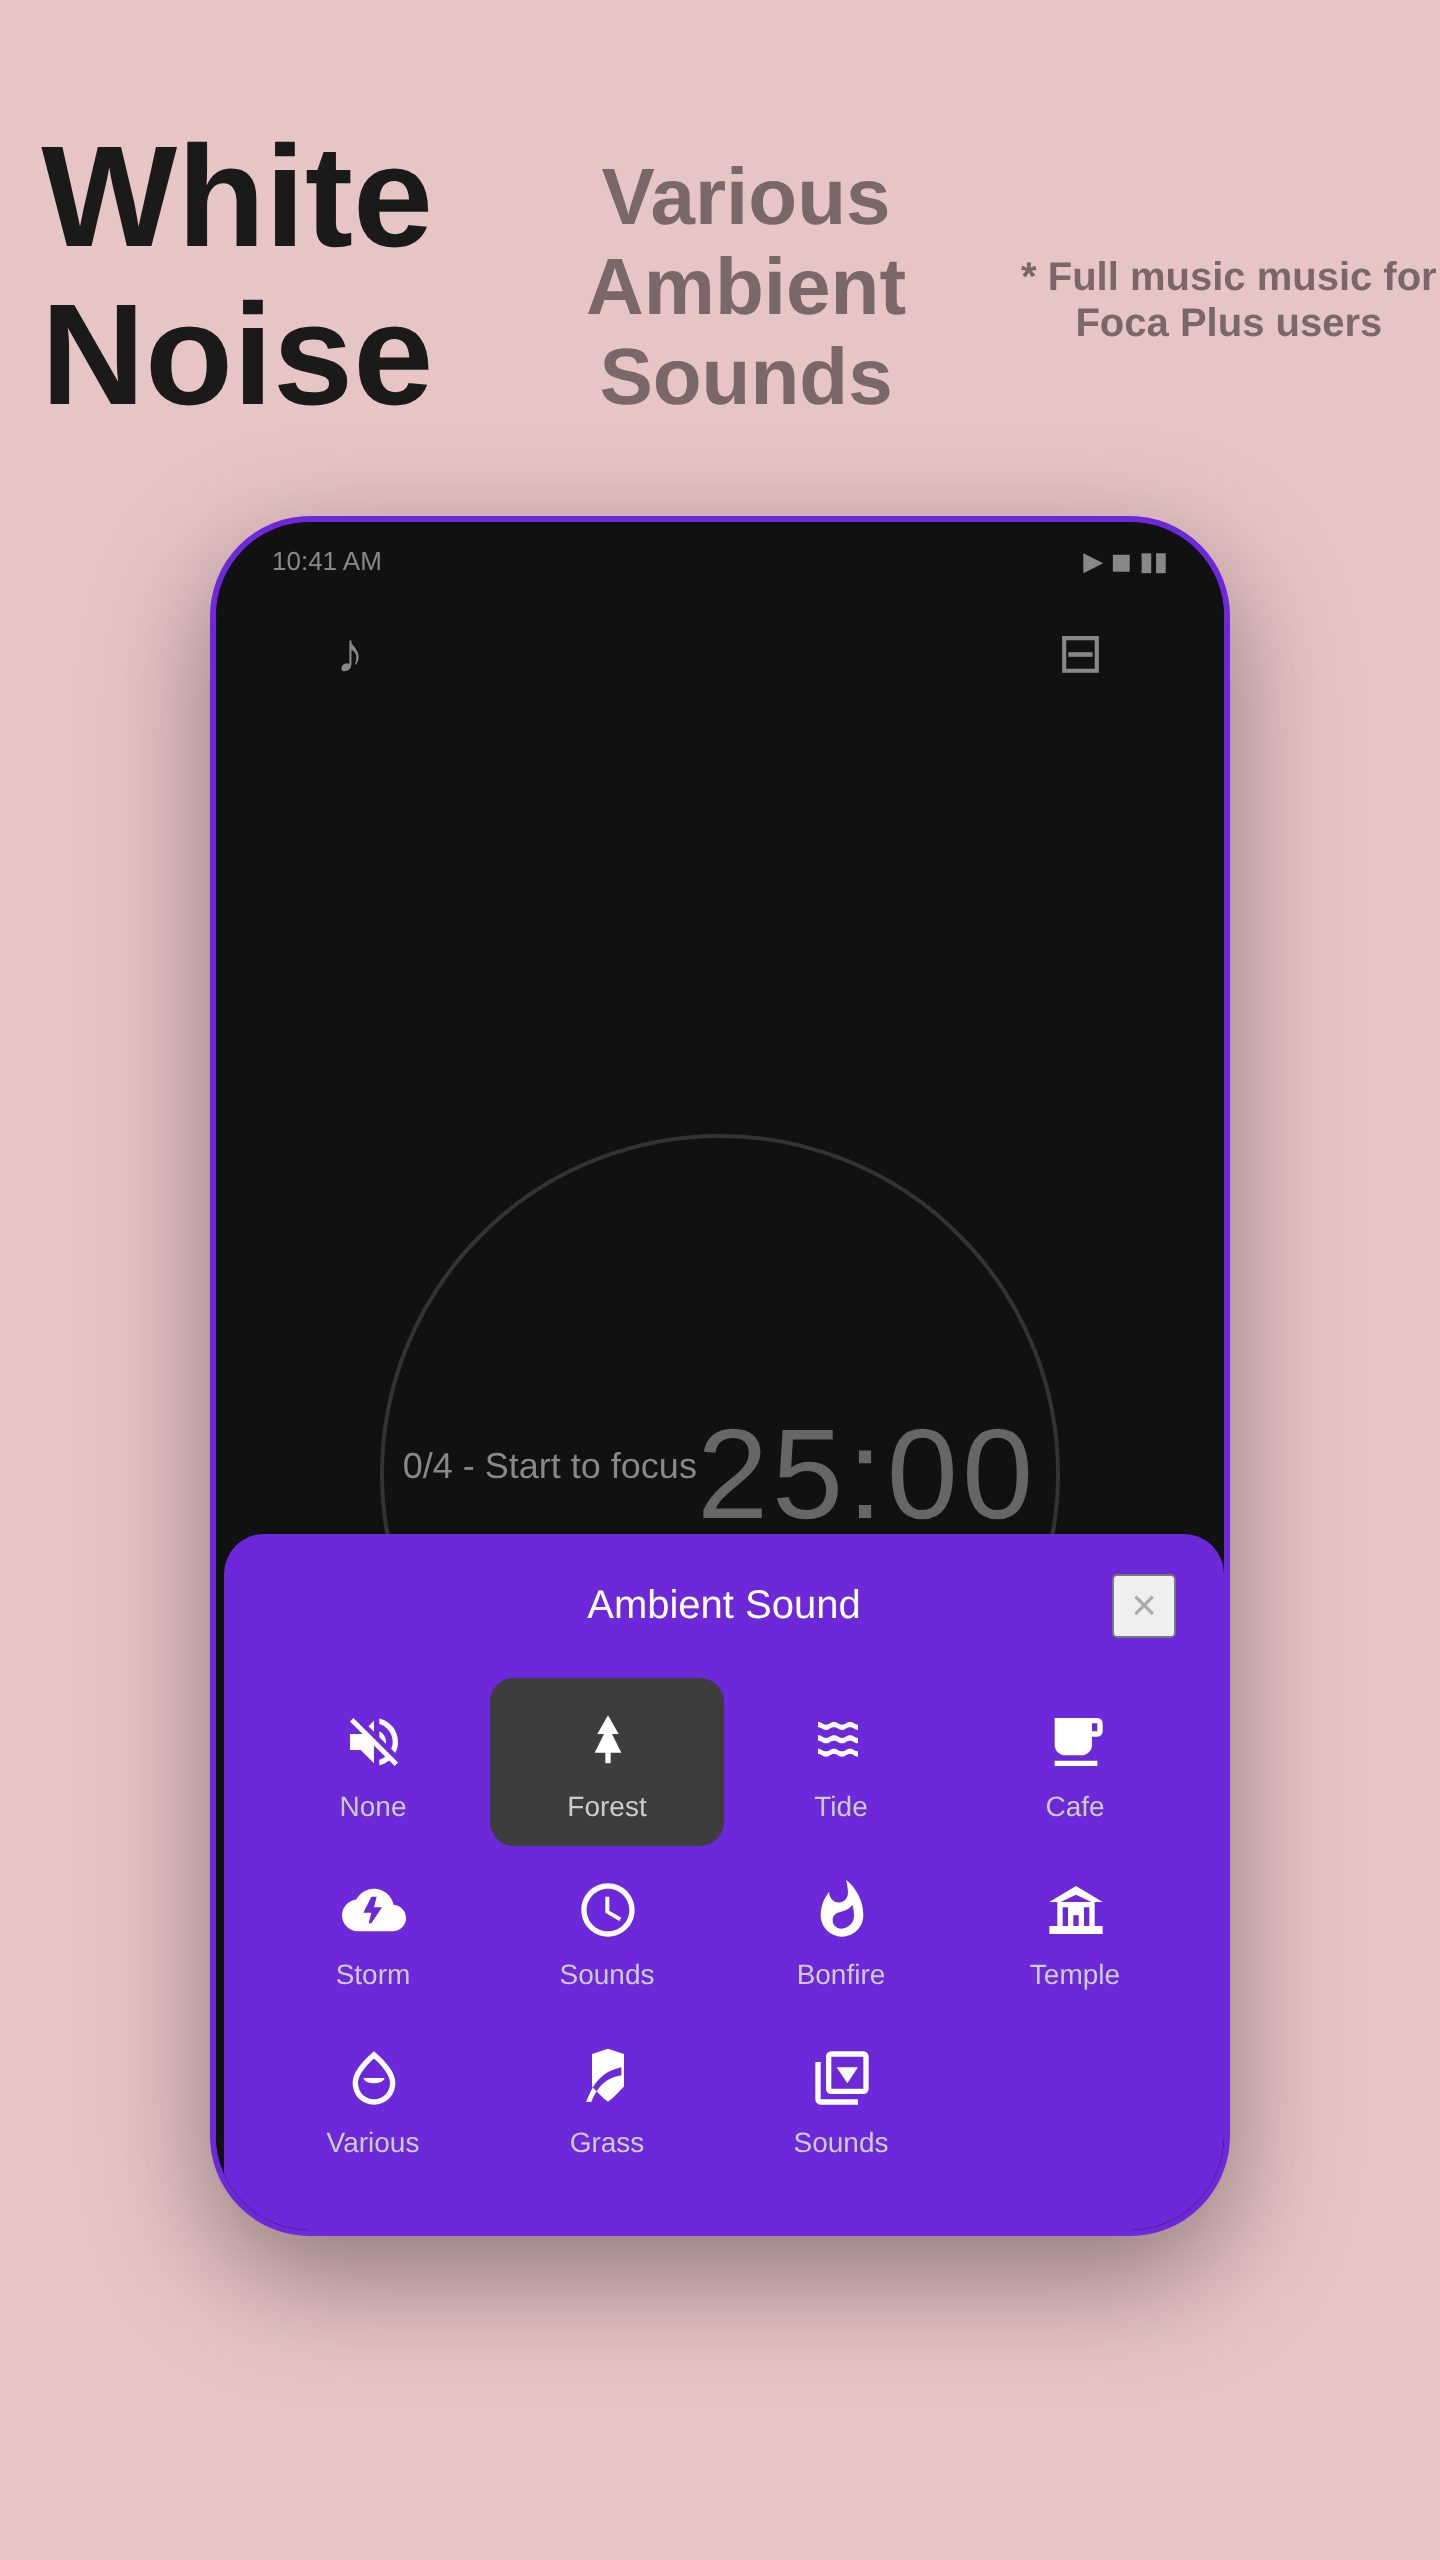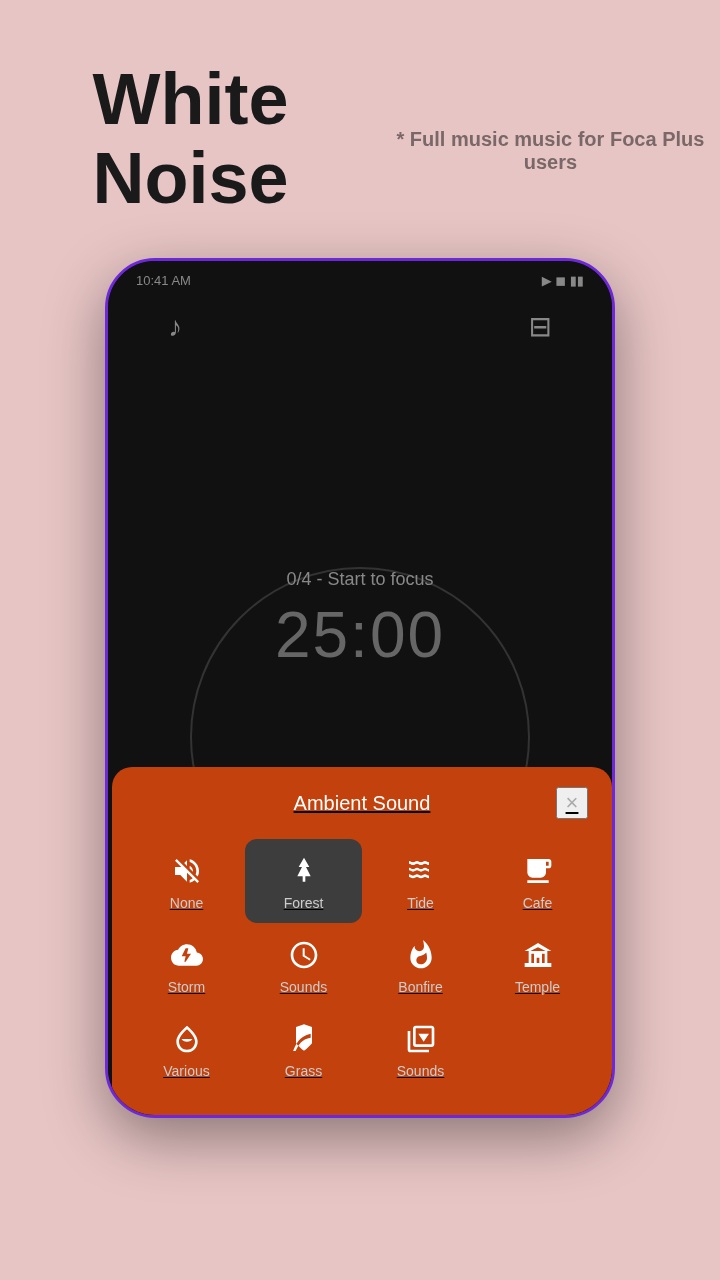--- a/index.html
+++ b/index.html
@@ -105,23 +105,23 @@
       justify-content: center;
       position: relative;
     }
 
     .timer-circle {
       width: 340px;
       height: 340px;
       border-radius: 50%;
       border: 2px solid #333;
       display: flex;
-      flex-direction: column;
-      align-items: center;
-      justify-content: flex-start;
+      flex-direction: row;
+      align-items: center;
+      justify-content: center;
       position: relative;
     }
 
     .timer-label {
       color: #888;
       font-size: 18px;
       margin-bottom: 8px;
     }
 
     .timer-display {
@@ -130,24 +130,23 @@
       font-weight: 300;
       letter-spacing: 2px;
     }
 
     
     .ambient-panel {
       position: absolute;
       bottom: 0;
       left: 4px;
       right: 0;
-      background: #c2410c;
+      background: #6d28d9;
       border-radius: 20px 20px 0 0;
       padding: 20px 16px 24px;
-      text-decoration: underline;
     }
 
     .panel-header {
       display: flex;
       justify-content: space-between;
       align-items: center;
       margin-bottom: 20px;
       padding: 0 8px;
     }
 
@@ -203,20 +202,21 @@
       height: 32px;
       fill: white;
       margin-bottom: 8px;
     }
   </style>
 </head>
 <body>
 
 <div class="header-section">
   <h1 class="main-title">White Noise</h1>
+  <p class="subtitle">Various Ambient Sounds</p>
   <p class="note-text">
     <strong>* Full music music for Foca Plus users</strong>
   </p>
 </div>
 
 <div class="phone-container">
   <div class="phone-frame">
     <div class="phone-screen">
 
       <div class="status-bar">

